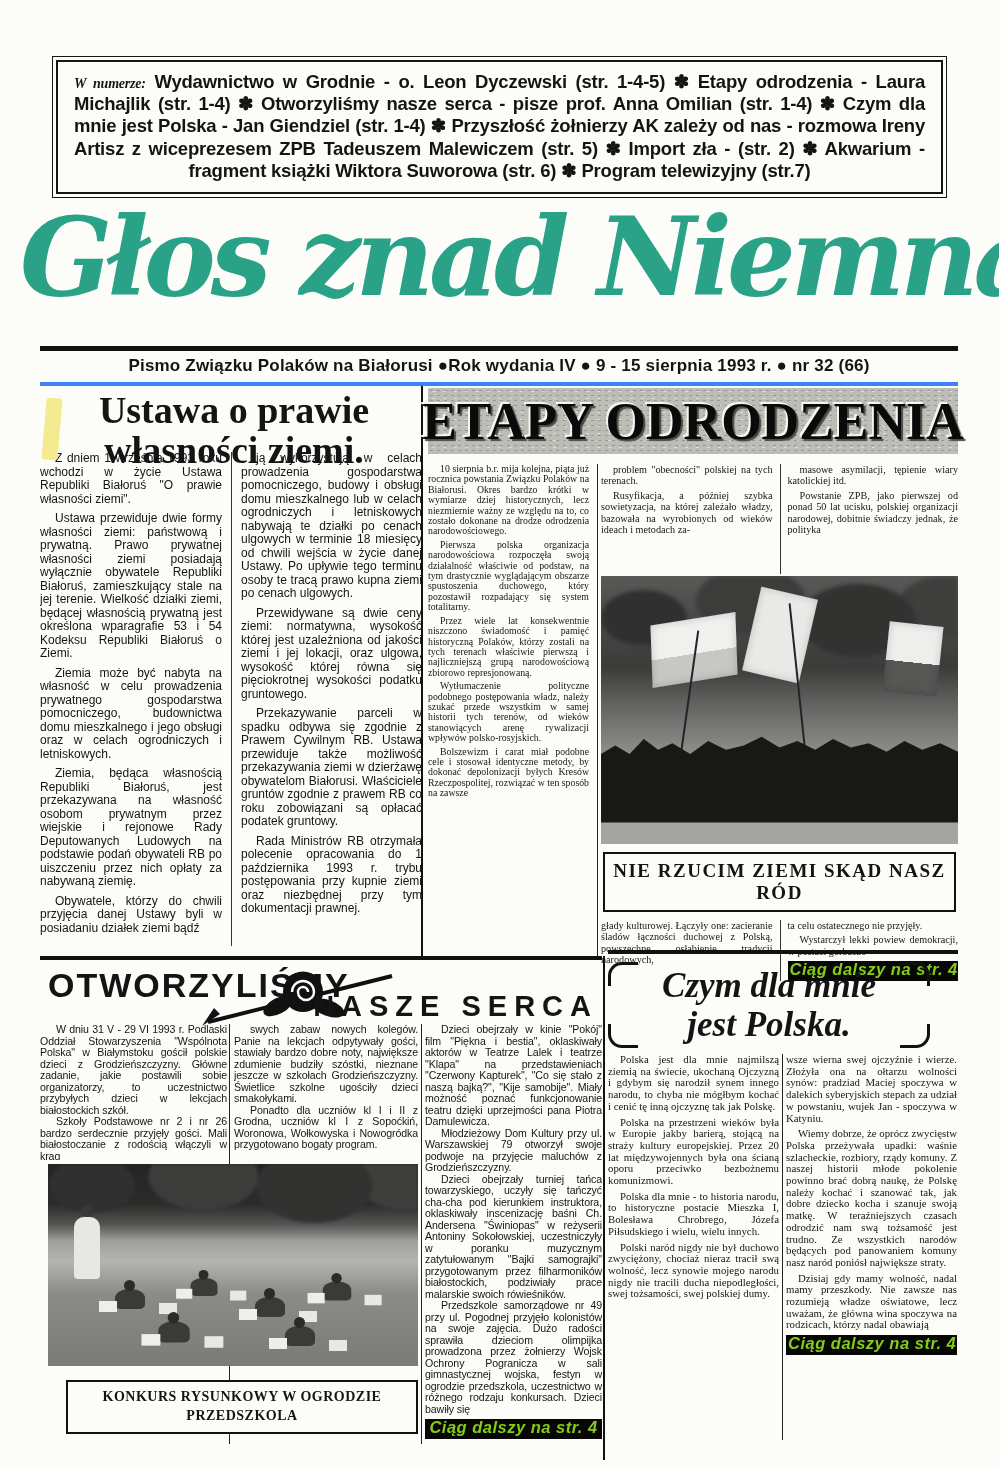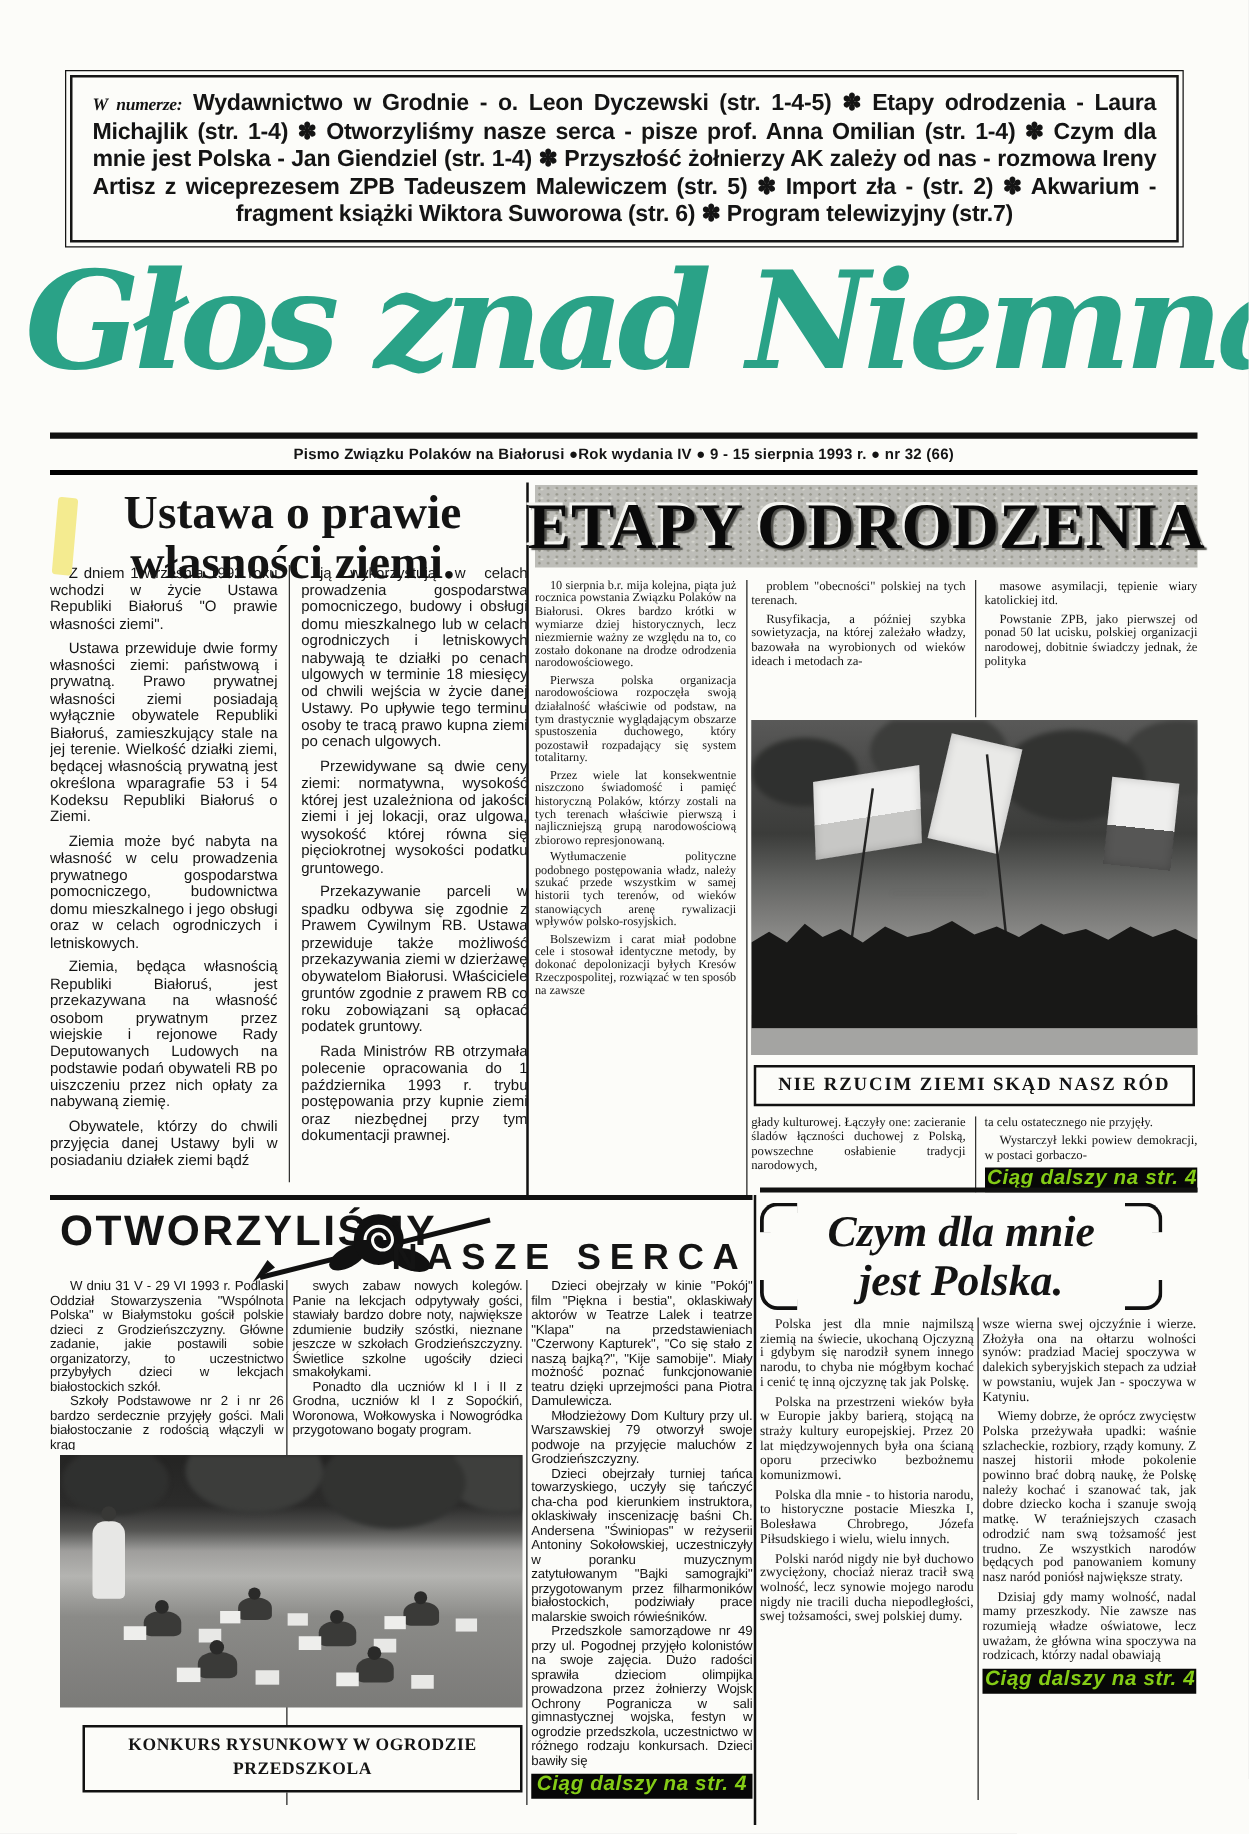--- a/index.html
+++ b/index.html
@@ -23,23 +23,23 @@
   
   .masthead {
     position: absolute; left: 20px; top: 178px; width: 959px; height: 170px;
     font-family: "DejaVu Serif", serif; font-style: italic; font-weight: bold;
     font-size: 108px; line-height: 158px; letter-spacing: -5px;
     color: var(--masthead, #2aa287); text-align: center; white-space: nowrap;
   }
   
   .dateline {
     position: absolute; left: 40px; top: 346px; width: 918px;
-    border-top: 5px solid #111; border-bottom: 4px solid #000000;
+    border-top: 5px solid #111; border-bottom: 4px solid #3b82f6;
     padding: 5px 0 6px 0; text-align: center;
-    font-weight: bold; font-size: 12px; letter-spacing: 0.2px;
+    font-weight: bold; font-size: 17px; letter-spacing: 0.2px;
   }
   
   .vr { position: absolute; background: #222; width: 1px; }
   .vr.heavy { width: 2px; background:#111; }
   .hr { position: absolute; background: #111; }
   
   .ustawa-title {
     position: absolute; left: 56px; top: 390px; width: 356px; z-index: 2;
     font-family: "Liberation Serif", serif; font-weight: bold;
     font-size: 38px; line-height: 1.06; text-align: center;
@@ -73,21 +73,21 @@
   .etop { height: 110px; }
   .etcol {
     width: 50%; font-family: "Liberation Serif", serif; font-size: 10.2px; line-height: 11.4px;
     text-align: justify; padding-right: 7px;
   }
   .etcol.c2 { border-left: 1px solid #333; padding-left: 7px; padding-right: 0; }
   .caption-box {
     border: 2px solid #111; text-align: center; font-family: "Liberation Serif", serif;
     font-weight: bold; background: var(--paper,#fcfcf9);
   }
-  .etapy-caption { margin: 8px 2px 0 2px; padding: 6px 4px; font-size: 15px; letter-spacing: 1.5px; }
+  .etapy-caption { margin: 8px 2px 0 2px; padding: 6px 4px; font-size: 19px; letter-spacing: 1.5px; }
   .ebottom { margin-top: 8px; }
   .cont-box {
     background: #070707; color: #84cc16; font-family: "Liberation Sans", sans-serif;
     font-style: italic; font-weight: bold; font-size: 16.5px; letter-spacing: 0.5px;
     text-align: center; padding: 3px 2px 5px 2px; margin-top: 4px; white-space: nowrap;
   }
   .ph-etapy {
     position: relative; width: 357px; height: 268px; margin-top: 2px; overflow: hidden;
     background: linear-gradient(180deg,#565b50 0%, #464b40 16%, #393d34 34%, #61655a 48%, #8b8a7c 64%, #a3a092 80%, #999582 100%);
     filter: saturate(0.15);

